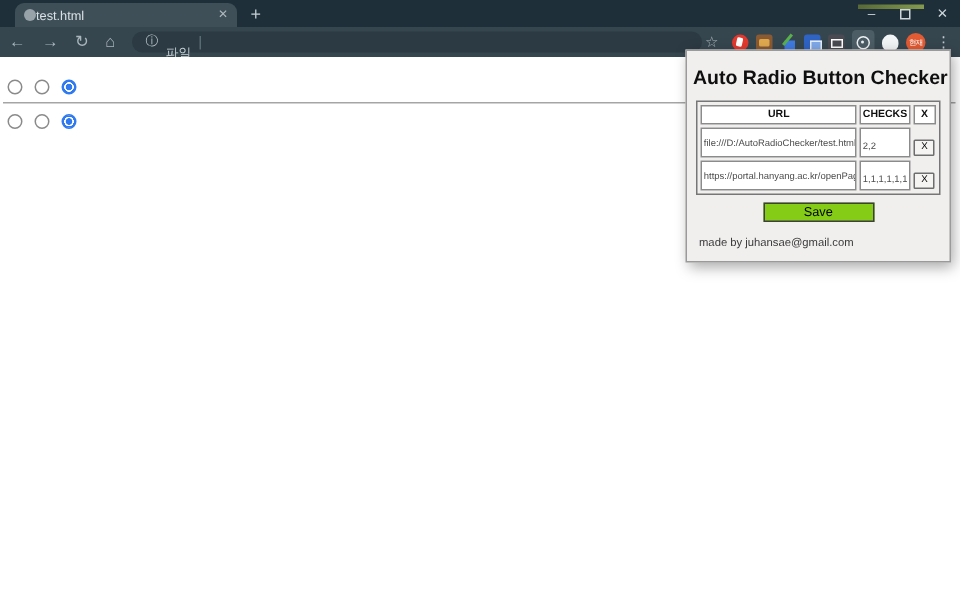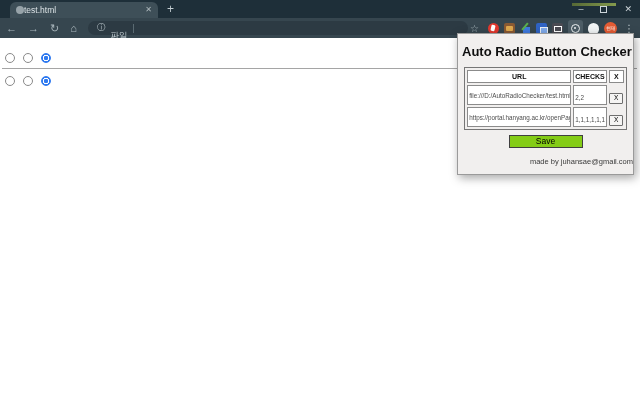--- a/index.html
+++ b/index.html
@@ -91,21 +91,21 @@
   td.x-cell { text-align:center; background:#f1efee; border:none; }
   .x-btn {
     width:14px; height:11px; padding:0; font-size:6.5px; line-height:8px;
     border:1px solid #6e6e6e; background:#f5f4f3; border-radius:1px; font-family:"Liberation Sans",sans-serif;
   }
   .save-btn {
     display:block; margin:5px auto 0; width:74px; height:13px; padding:0;
     font-size:8.5px; line-height:11px; border:1px solid #3f3f3f; background:#84cc16;
     font-family:"Liberation Sans",sans-serif;
   }
-  .popup-footer { font-size:7.5px; color:#3a3a3a; margin:9px 0 1px 8px;text-align:right; }
+  .popup-footer { font-size:7.5px; color:#3a3a3a; margin:9px 0 1px 8px; }
 </style>
 </head>
 <body>
 
 <div class="titlebar">
   <div class="tab">
     <span class="favicon"></span>
     <span class="tab-title">test.html</span>
     <span class="tab-close">✕</span>
   </div>

